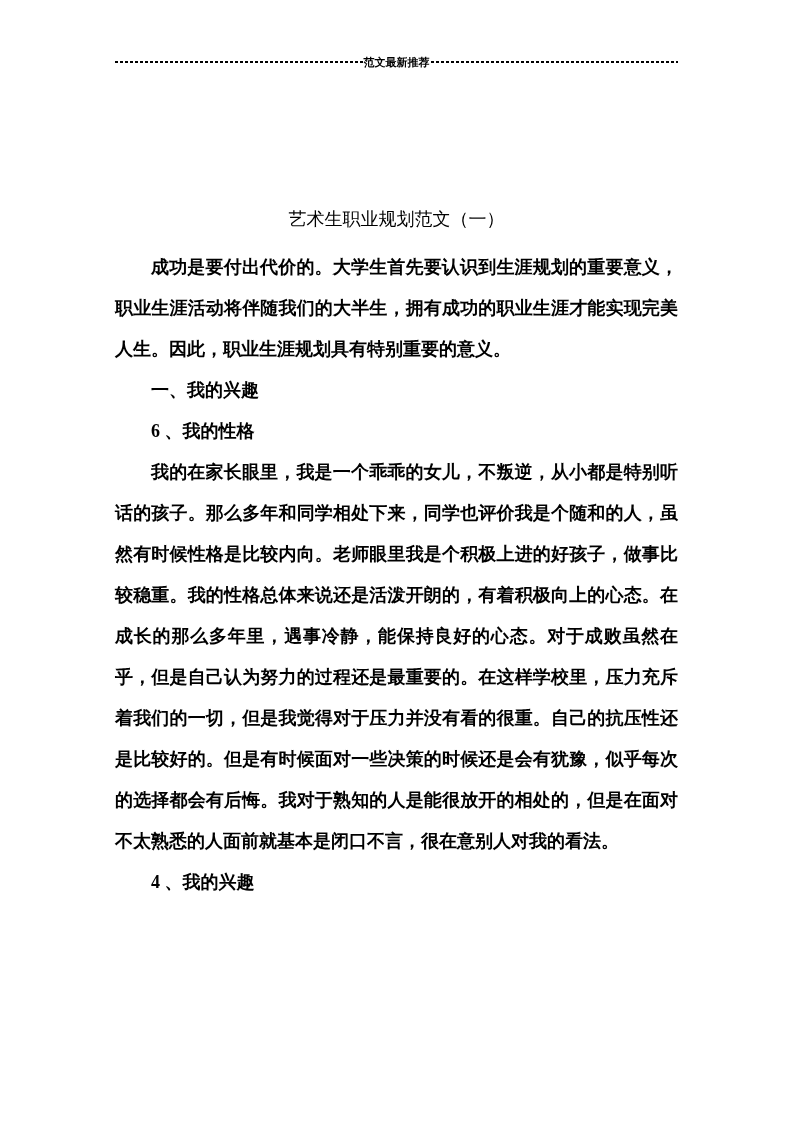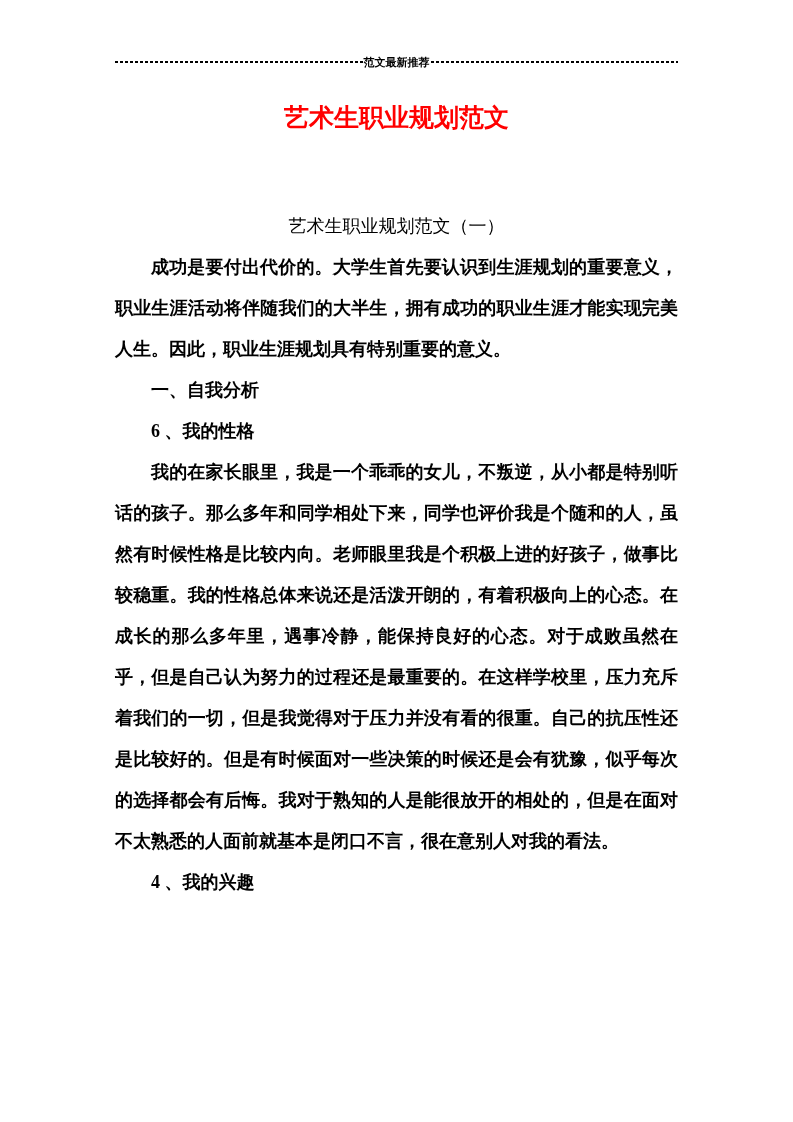--- a/index.html
+++ b/index.html
@@ -49,21 +49,21 @@
     top: 101px;
     width: 100%;
     text-align: center;
     font-size: 25px;
     font-weight: bold;
     letter-spacing: 0px;
   }
   .doc-subtitle {
     position: absolute;
     left: 0;
-    top: 214px;
+    top: 207px;
     width: 100%;
     text-align: center;
     font-size: 18px;
     font-weight: normal;
   }
 
   
   .content {
     position: absolute;
     left: 115px;
@@ -102,27 +102,26 @@
 <body>
 
 <div class="page">
 
   <div class="header-rule">
     <span class="dash-segment"></span>
     <span class="header-label">范文最新推荐</span>
     <span class="dash-segment"></span>
   </div>
 
-  <div class="doc-title" style="color: rgb(255, 0, 0);">艺术生职业规划范文</div>
 
   <div class="doc-subtitle">艺术生职业规划范文（一）</div>
 
   <div class="content">
     <p>成功是要付出代价的。大学生首先要认识到生涯规划的重要意义，职业生涯活动将伴随我们的大半生，拥有成功的职业生涯才能实现完美人生。因此，职业生涯规划具有特别重要的意义。</p>
-    <p>一、自我分析</p>
+    <p>一、我的兴趣</p>
     <p>6 、我的性格</p>
     <p>我的在家长眼里，我是一个乖乖的女儿，不叛逆，从小都是特别听话的孩子。那么多年和同学相处下来，同学也评价我是个随和的人，虽然有时候性格是比较内向。老师眼里我是个积极上进的好孩子，做事比较稳重。我的性格总体来说还是活泼开朗的，有着积极向上的心态。在成长的那么多年里，遇事冷静，能保持良好的心态。对于成败虽然在乎，但是自己认为努力的过程还是最重要的。在这样学校里，压力充斥着我们的一切，但是我觉得对于压力并没有看的很重。自己的抗压性还是比较好的。但是有时候面对一些决策的时候还是会有犹豫，似乎每次的选择都会有后悔。我对于熟知的人是能很放开的相处的，但是在面对不太熟悉的人面前就基本是闭口不言，很在意别人对我的看法。</p>
     <p>4 、我的兴趣</p>
   </div>
 
   <div class="footer-rule">
     <svg width="563" height="8" viewBox="0 0 563 8" xmlns="http://www.w3.org/2000/svg">
       <polygon points="0,3 140,1.5 281,0.5 430,1.5 563,3 563,5 430,6 281,7 140,6 0,5" fill="#000000"></polygon>
     </svg>
   </div>

